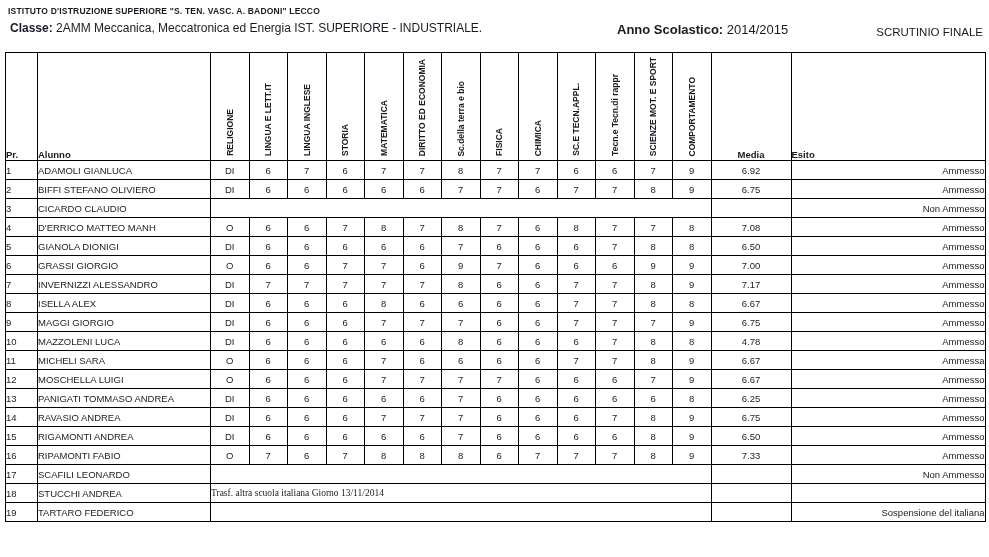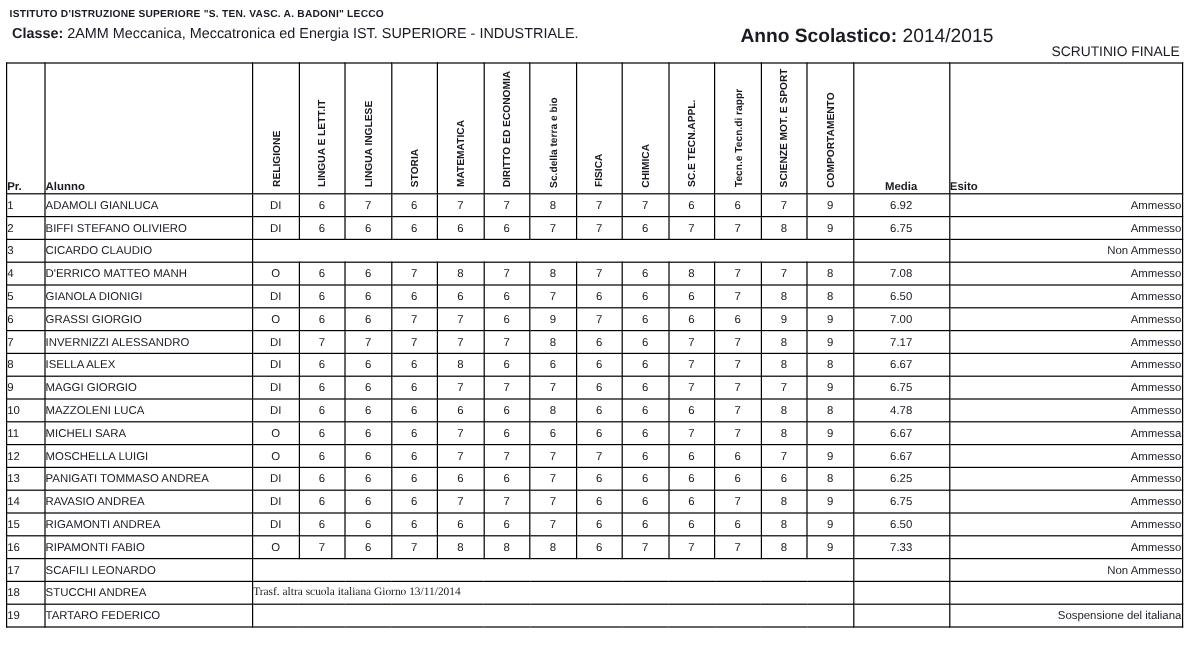--- a/index.html
+++ b/index.html
@@ -11,22 +11,22 @@
     font-family:"Liberation Sans", sans-serif;
     overflow:hidden;
     box-sizing:border-box;
   }
   .institute {
     position:absolute; left:8px; top:6px;
     font-size:8.5px; font-weight:bold; letter-spacing:.2px;
     white-space:nowrap;
   }
   .class-line { position:absolute; left:10px; top:21px; font-size:12px; white-space:nowrap; }
-  .anno-line  { position:absolute; left:617px; top:22px; font-size:16px; white-space:nowrap; }
-  .scrutinio  { position:absolute; right:6px; top:38px; font-size:11.5px; white-space:nowrap; }
+  .anno-line  { position:absolute; left:617px; top:22px; font-size:13px; white-space:nowrap; }
+  .scrutinio  { position:absolute; right:6px; top:26px; font-size:11.5px; white-space:nowrap; }
   .bold { font-weight:bold; }
 
   table.grid {
     position:absolute; left:5px; top:52px;
     width:979px;
     border-collapse:collapse;
     table-layout:fixed;
   }
   table.grid th, table.grid td {
     border:1px solid #000;

